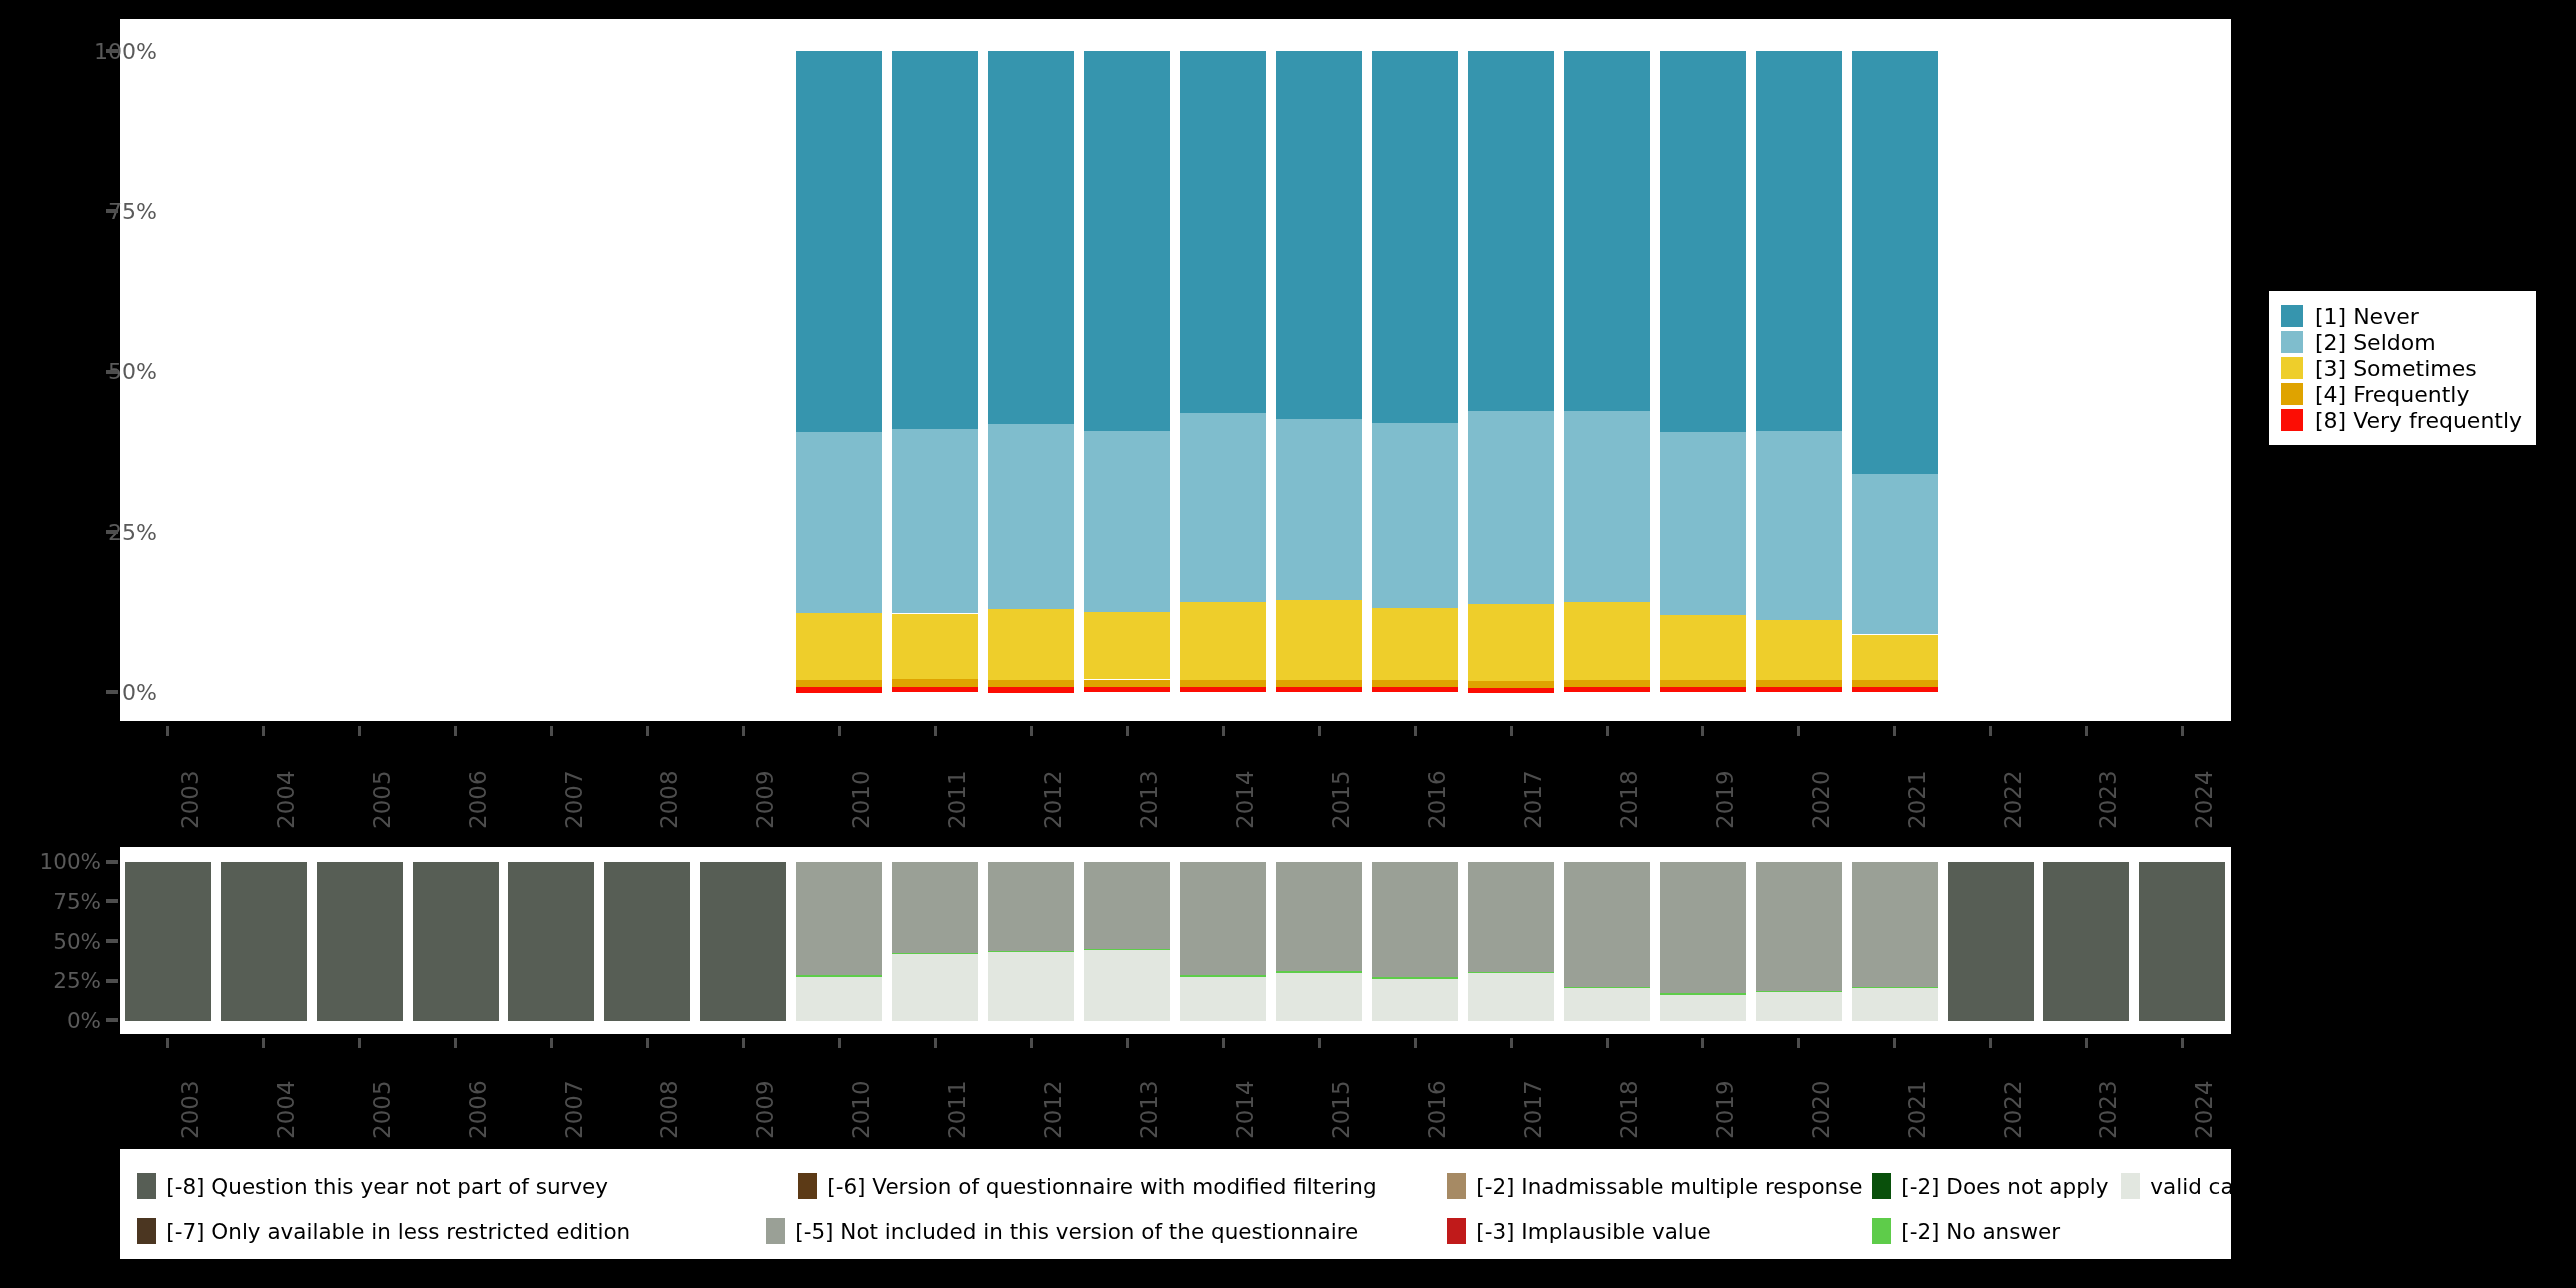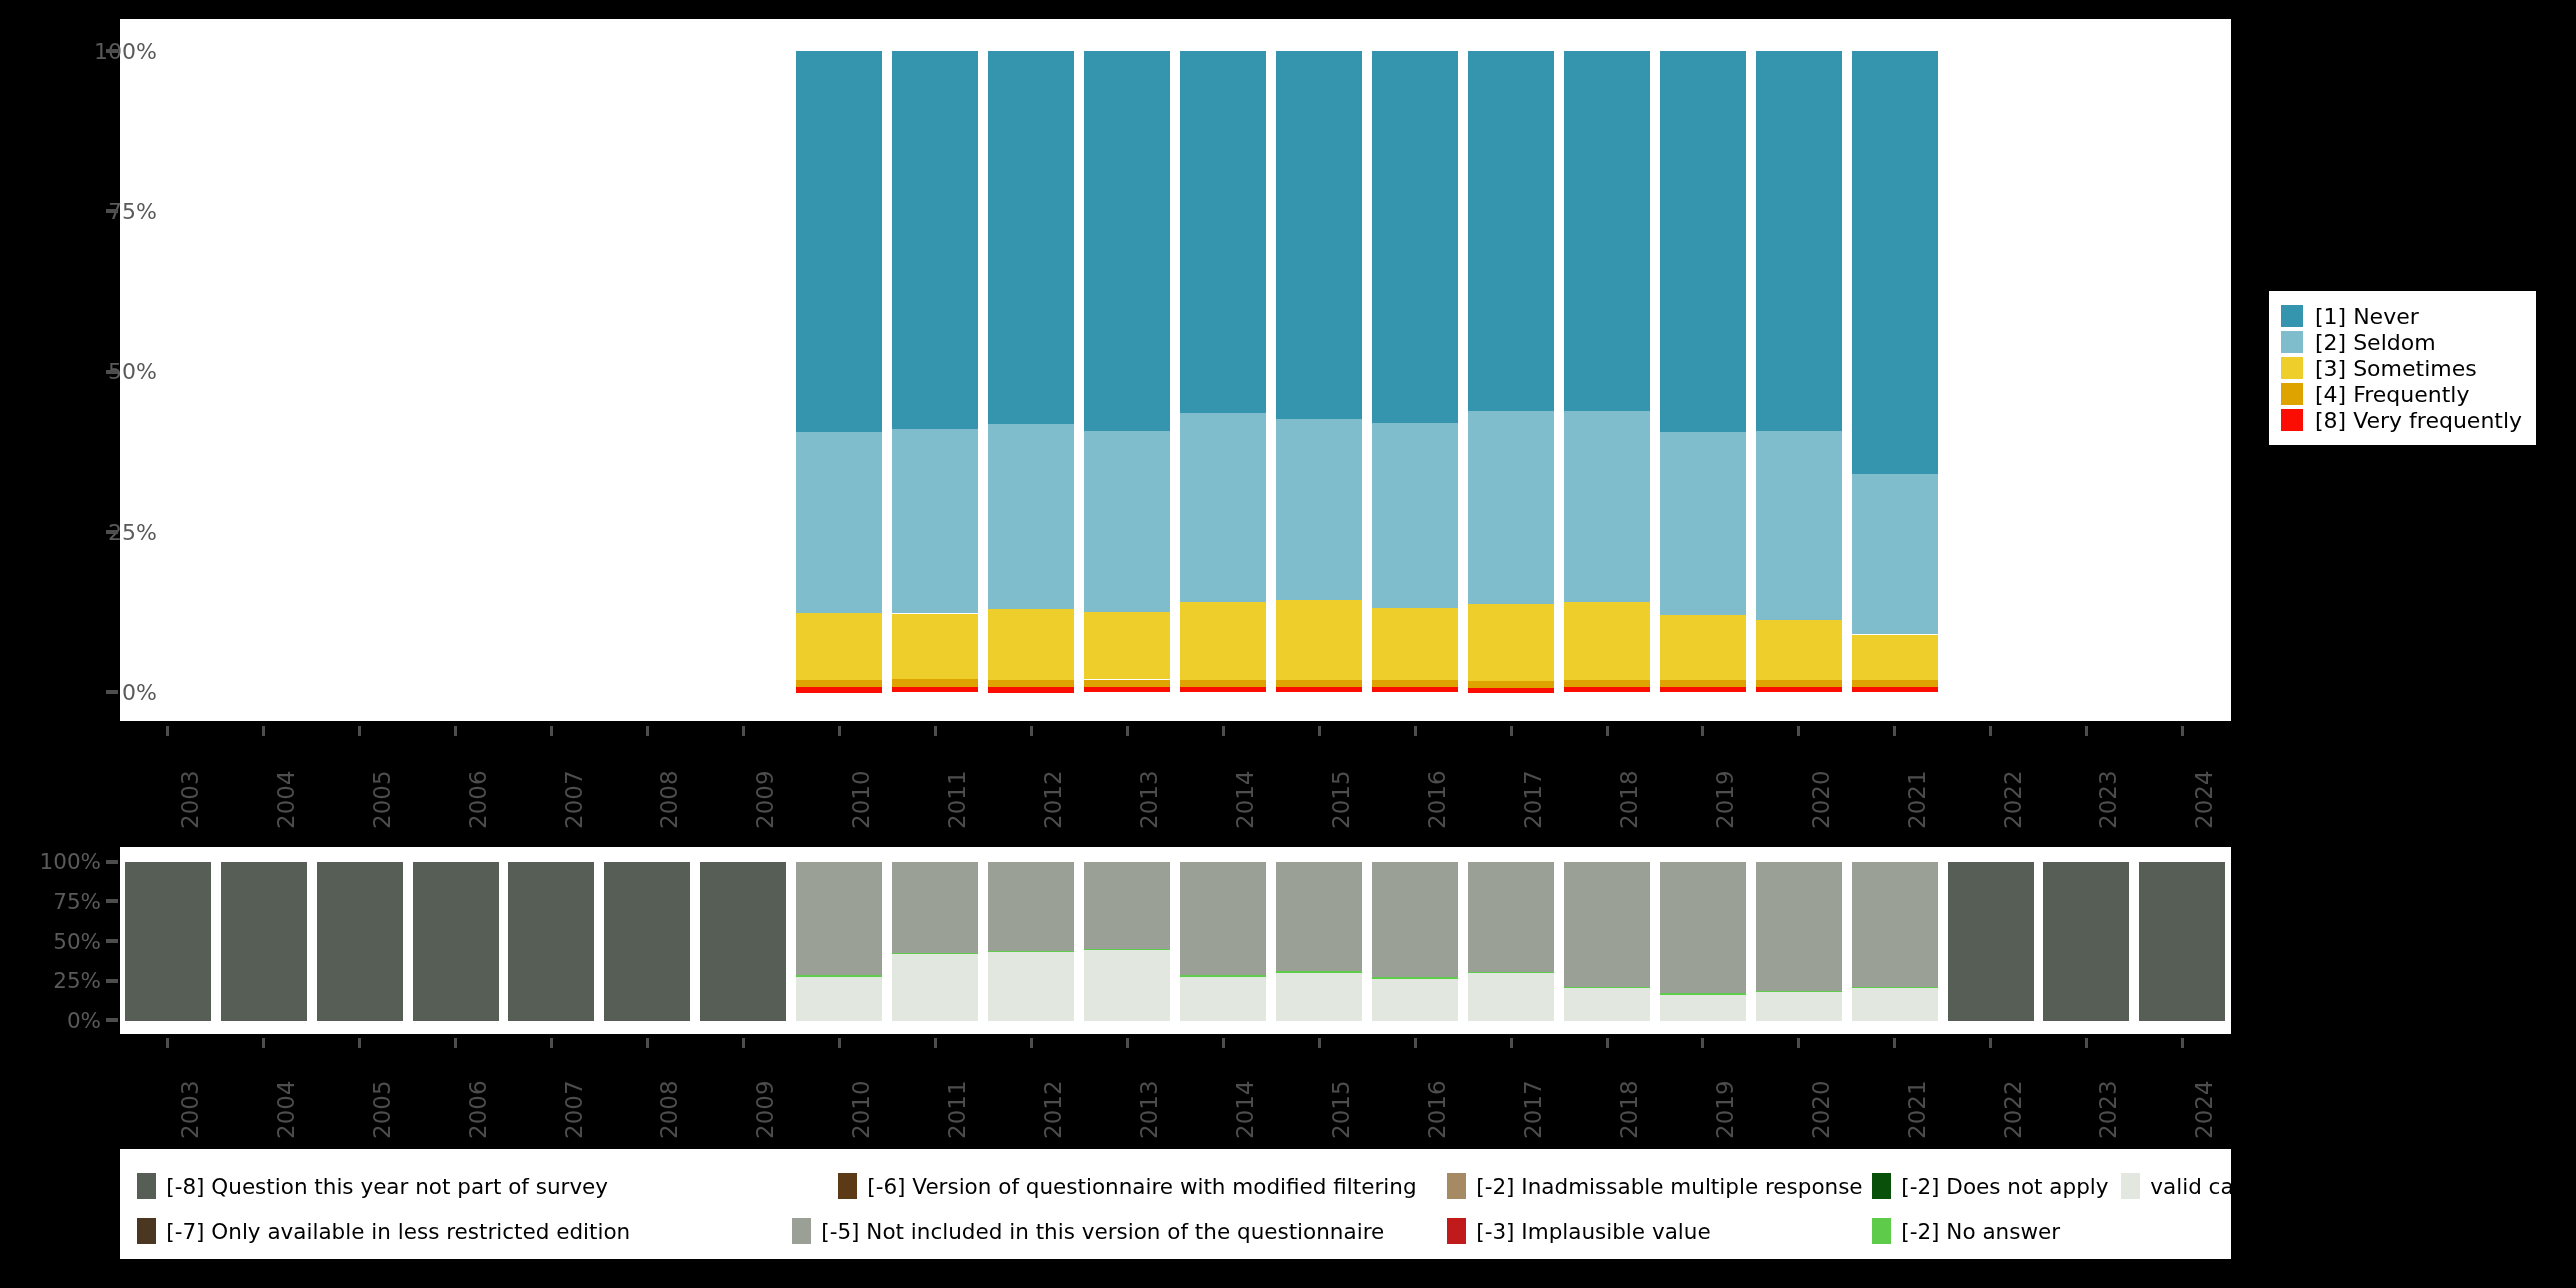--- a/index.html
+++ b/index.html
@@ -364,41 +364,41 @@
       <div class="xlab" style="left: 2095px; top: 1139px;">2023</div>
       <div class="xtick" style="left: 2181px; top: 1038px;"></div>
       <div class="xlab" style="left: 2191px; top: 1139px;">2024</div>
     </div>
 
   <div id="legend-bottom">
       <div class="blg-item" style="left: 17px; top: 24px;">
         <span class="blg-sw" style="background: rgb(87, 94, 85);"></span>
         <span class="blg-tx">[-8] Question this year not part of survey</span>
       </div>
-      <div class="blg-item" style="left: 678px; top: 24px; margin-left: 40px;">
+      <div class="blg-item" style="left: 678px; top: 24px;">
         <span class="blg-sw" style="background: rgb(92, 58, 22);"></span>
         <span class="blg-tx">[-6] Version of questionnaire with modified filtering</span>
       </div>
       <div class="blg-item" style="left: 1327px; top: 24px;">
         <span class="blg-sw" style="background: rgb(166, 138, 100);"></span>
         <span class="blg-tx">[-2] Inadmissable multiple response</span>
       </div>
       <div class="blg-item" style="left: 1752px; top: 24px; text-align: center;">
         <span class="blg-sw" style="background: rgb(9, 80, 11);"></span>
         <span class="blg-tx">[-2] Does not apply</span>
       </div>
       <div class="blg-item" style="left: 2001px; top: 24px;">
         <span class="blg-sw" style="background: rgb(226, 231, 224);"></span>
         <span class="blg-tx">valid cases</span>
       </div>
       <div class="blg-item" style="left: 17px; top: 69px;">
         <span class="blg-sw" style="background: rgb(75, 54, 33);"></span>
         <span class="blg-tx">[-7] Only available in less restricted edition</span>
       </div>
-      <div class="blg-item" style="left: 672px; top: 69px; align-items: flex-end;">
+      <div class="blg-item" style="left: 646px; top: 69px; align-items: flex-end;">
         <span class="blg-sw" style="background: rgb(154, 160, 150);"></span>
         <span class="blg-tx">[-5] Not included in this version of the questionnaire</span>
       </div>
       <div class="blg-item" style="left: 1327px; top: 69px;">
         <span class="blg-sw" style="background: rgb(192, 26, 26);"></span>
         <span class="blg-tx">[-3] Implausible value</span>
       </div>
       <div class="blg-item" style="left: 1752px; top: 69px;">
         <span class="blg-sw" style="background: rgb(94, 204, 74);"></span>
         <span class="blg-tx">[-2] No answer</span>

